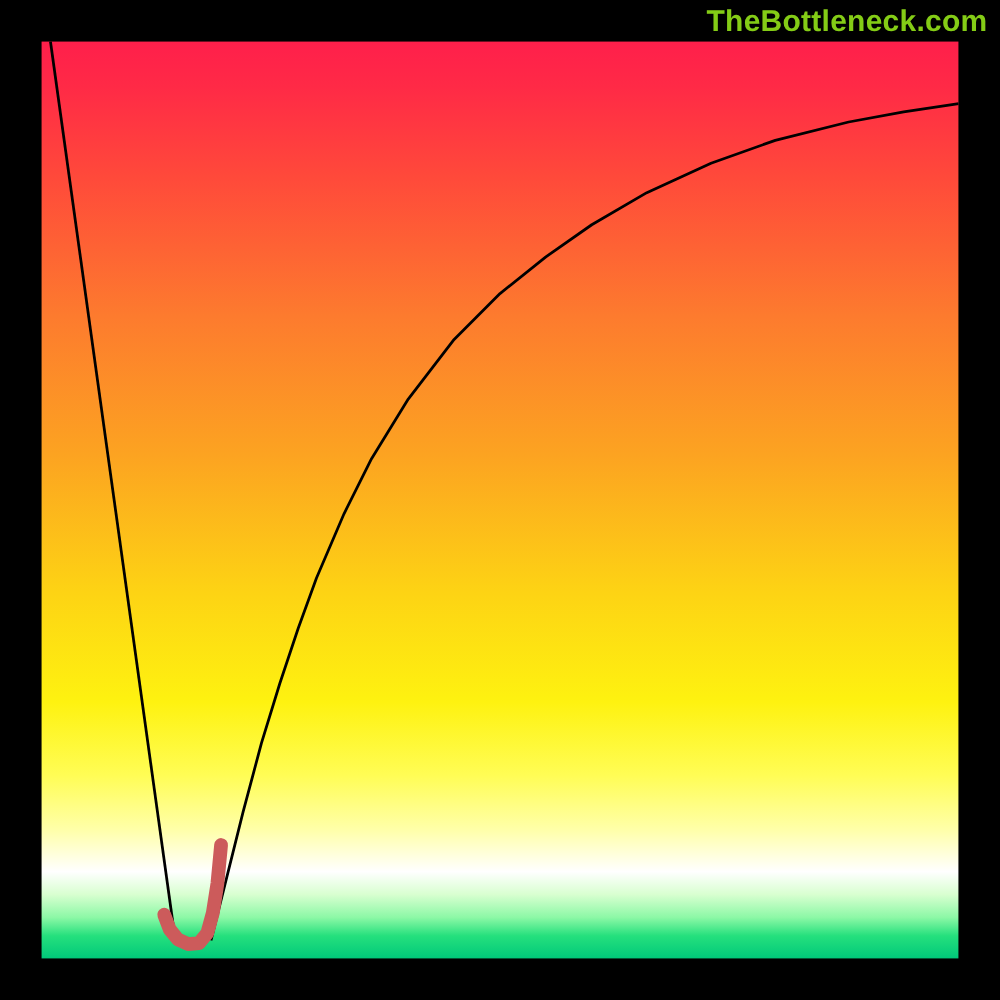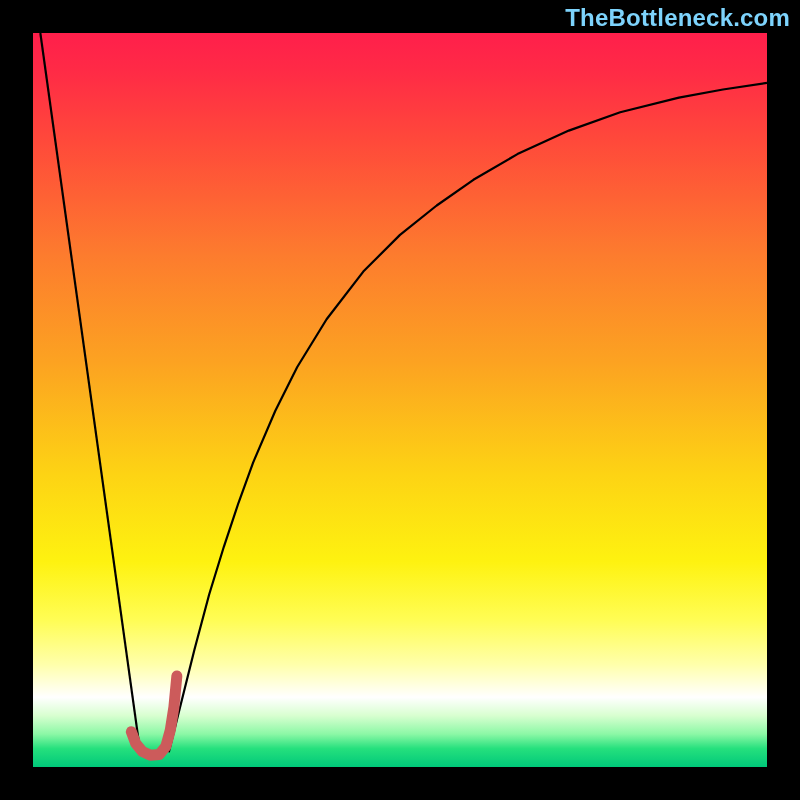--- a/index.html
+++ b/index.html
@@ -26,21 +26,21 @@
     height: 734px;
     overflow: hidden;
   }
   .watermark {
     position: absolute;
     top: 4px;
     right: 10px;
     font-family: Arial, Helvetica, sans-serif;
     font-size: 24px;
     font-weight: 600;
-    color: #7dd3fc;
+    color: #84cc16;
     letter-spacing: 0.2px;
   }
   svg {
     display: block;
   }
 </style>
 </head>
 <body>
 
 <div class="frame">

